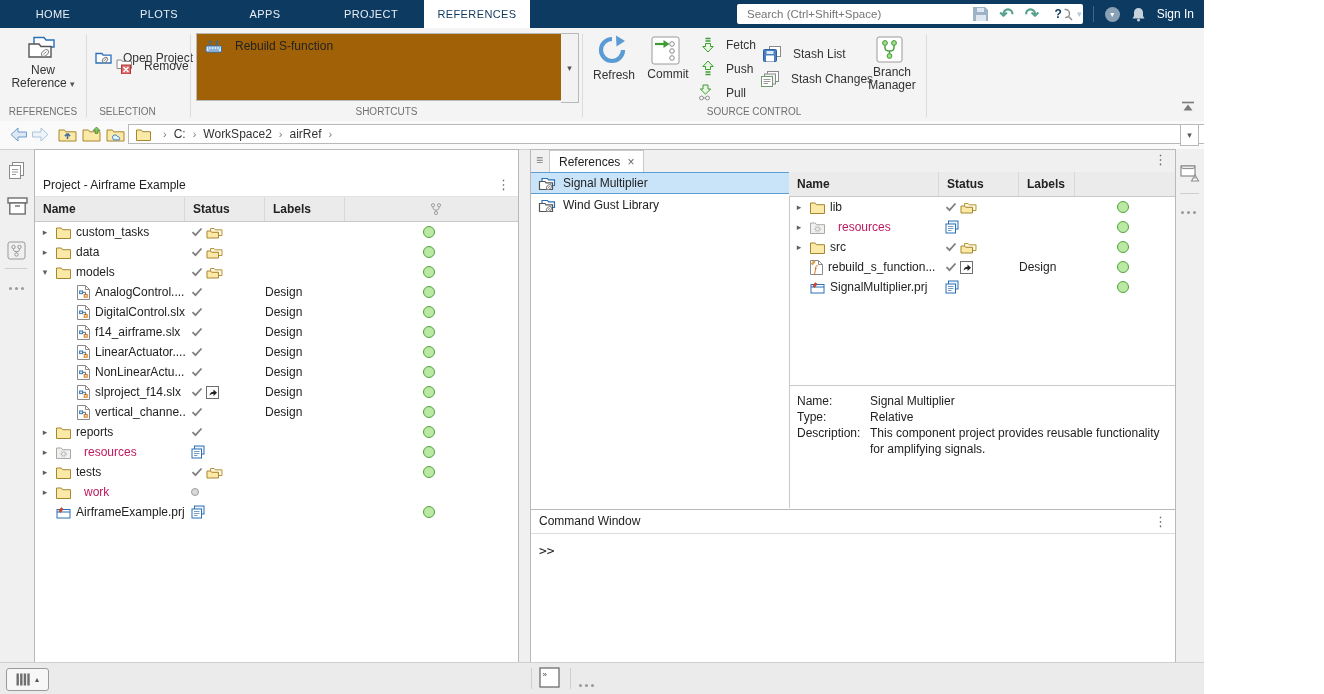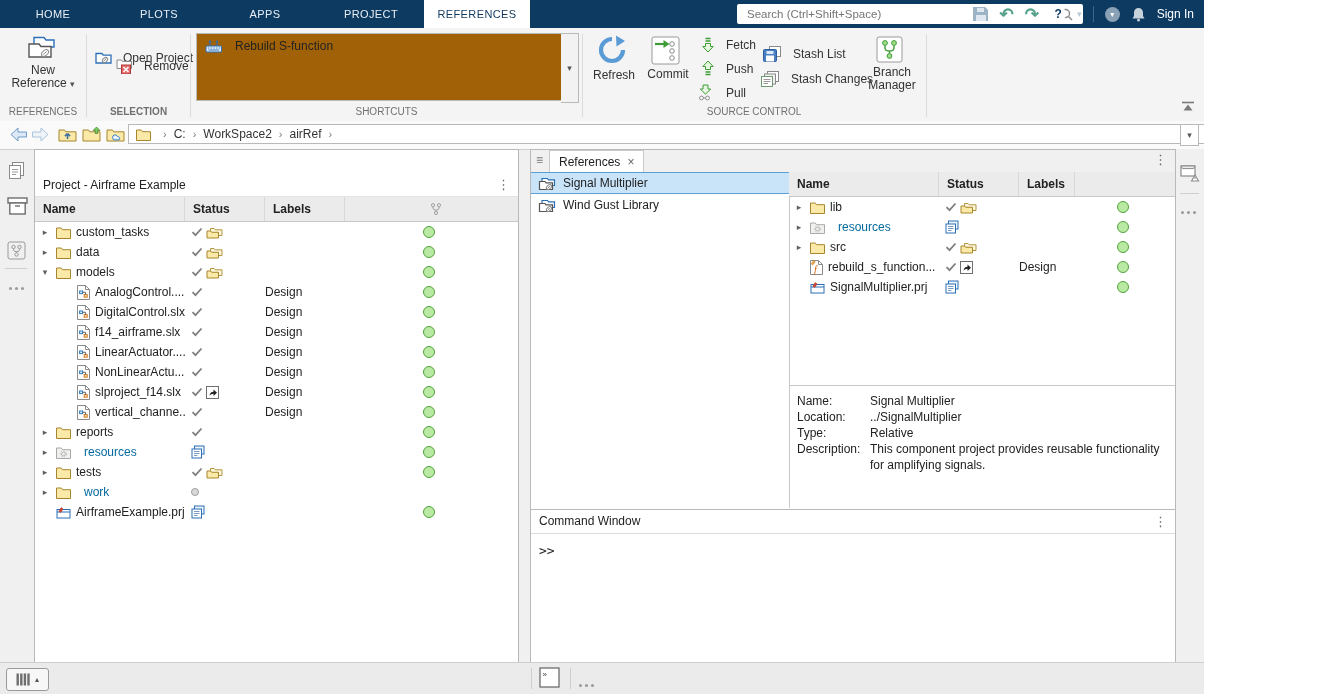--- a/index.html
+++ b/index.html
@@ -59,21 +59,21 @@
   .chead .hc:last-child{border-right:none;}
   .trow{height:20px;display:flex;align-items:center;font-size:12px;color:#222;cursor:default;}
   .c-name{width:150px;display:flex;align-items:center;white-space:nowrap;overflow:hidden;padding-left:4px;box-sizing:border-box;flex:none;}
   .twc{width:12px;text-align:center;color:#5f5f5f;font-size:9px;flex:none;display:inline-block;}
   .ind1 .twc{width:33px;}
   .ic{flex:none;display:inline-flex;align-items:center;margin-right:5px;line-height:0;}
   .c-status{width:80px;display:flex;align-items:center;gap:3px;padding-left:6px;box-sizing:border-box;flex:none;}
   .c-status .ic{margin-right:0;}
   .c-label{width:80px;flex:none;}
   .c-dot{flex:1;display:flex;justify-content:center;align-items:center;}
-  .muted .nm{color:#0369a1;padding-left:8px;}
+  .muted .nm{color:#be185d;padding-left:8px;}
   .gdot{width:10px;height:10px;border-radius:50%;background:#b9e9a3;border:1px solid #52a33c;display:inline-block;}
   .graydot{width:6px;height:6px;border-radius:50%;background:#d9d9d9;border:1px solid #9e9e9e;display:inline-block;}
 
   .cpanel{position:absolute;left:530px;top:149px;right:28px;bottom:31px;background:#fff;border:1px solid #b9b9b9;box-sizing:border-box;}
   .tabbar{height:22px;background:#f0f0f0;border-bottom:1px solid #c9c9c9;position:relative;}
   .hamb{position:absolute;left:5px;top:3px;color:#777;font-size:12px;}
   .tab{position:absolute;left:18px;top:0;height:22px;background:#fff;border:1px solid #c9c9c9;border-bottom:none;padding:0 9px;line-height:21px;font-size:12px;color:#222;display:flex;align-items:center;gap:7px;cursor:pointer;}
   .tclose{color:#666;font-size:12px;cursor:pointer;}
   .reflist{position:absolute;left:0;top:22px;width:258px;bottom:154px;border-right:1px solid #c9c9c9;}
   .refrow{height:22px;display:flex;align-items:center;padding-left:7px;gap:2px;font-size:12px;box-sizing:border-box;cursor:pointer;}
@@ -270,21 +270,21 @@
             <circle cx="9" cy="7" r="2.4" fill="#9fdd8a" stroke="#3f9c35"></circle>
             <circle cx="18" cy="7" r="2.4" fill="#9fdd8a" stroke="#3f9c35"></circle>
             <circle cx="13.5" cy="20" r="2.4" fill="#9fdd8a" stroke="#3f9c35"></circle>
             <path d="M9 9.5 v2.5 q0 3 4.5 3 q4.5 0 4.5 -3 V9.5 M13.5 15 v2.5" fill="none" stroke="#3f9c35" stroke-width="1.4"></path>
           </svg>
         </span>
       <span class="lbl">Branch Manager</span>
     </div>
     <div class="tdiv" style="left:926px;"></div>
     <div class="tsec-label" style="left:0;width:86px;">REFERENCES</div>
-    <div class="tsec-label" style="left:87px;width:103px;font-weight:bold;">SELECTION</div>
+    <div class="tsec-label" style="left:76px;width:103px;">SELECTION</div>
     <div class="tsec-label" style="left:191px;width:391px;">SHORTCUTS</div>
     <div class="tsec-label" style="left:584px;width:340px;">SOURCE CONTROL</div>
     <div class="collapse-btn"><svg width="16" height="12">
           <path d="M2 2.5 h12" stroke="#7a7a7a" stroke-width="1.6"></path>
           <path d="M8 4.5 l4.5 6 H3.5z" fill="#7a7a7a"></path>
         </svg></div>
   </div>
 
   <div class="addr-row">
     <span class="navic" style="left:9px;"><svg width="19" height="17">
@@ -1031,24 +1031,20 @@
           </div>
         </div>
     </div>
 
     <div class="rdetails" id="detail-fields">
         <div class="dfield">
           <span class="dlabel">Name:</span>
           <span class="dvalue">Signal Multiplier</span>
         </div>
         <div class="dfield">
-          <span class="dlabel">Location:</span>
-          <span class="dvalue">../SignalMultiplier</span>
-        </div>
-        <div class="dfield">
           <span class="dlabel">Type:</span>
           <span class="dvalue">Relative</span>
         </div>
         <div class="dfield">
           <span class="dlabel">Description:</span>
           <span class="dvalue">This component project provides reusable functionality for amplifying signals.</span>
         </div>
       </div>
 
     <div class="cmdwin">

